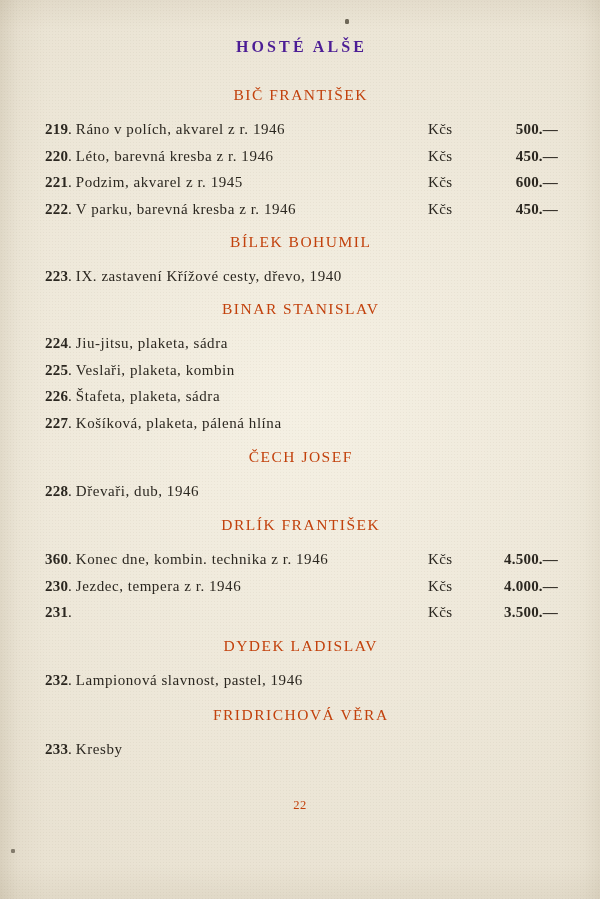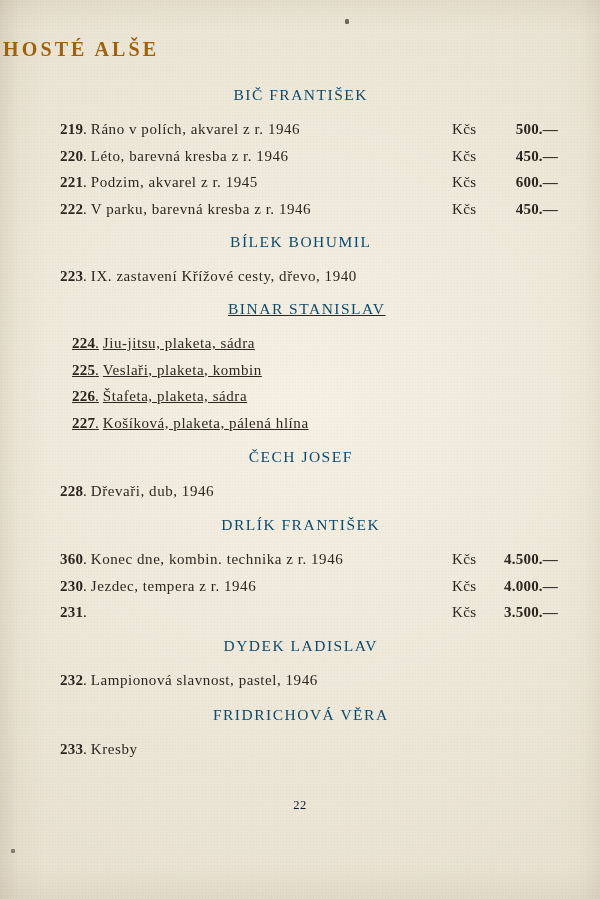--- a/index.html
+++ b/index.html
@@ -53,49 +53,50 @@
     opacity: 0.8;
   }
   .speck-top { left: 345px; top: 19px; width: 4px; height: 5px; }
   .speck-bottom-left { left: 11px; top: 849px; width: 4px; height: 4px; opacity: 0.65; }
 
   .doc-title {
     position: absolute;
     left: 0;
     right: 0;
     top: 38px;
-    font-size: 20px;
+    text-align: center;
+    font-size: 16px;
     font-weight: bold;
     letter-spacing: 3.1px;
     text-indent: 3.1px;
-    color: #a16207;
+    color: #4c1d95;
   }
 
   .section-head {
     text-align: center;
     font-size: 15.5px;
     letter-spacing: 1.5px;
     text-indent: 1.5px;
-    color: #0c4a6e;
+    color: #c2410c;
     white-space: nowrap;
   }
 
   .entries {
     margin: 0;
     padding: 0;
     list-style: none;
   }
 
   .entry {
     display: flex;
     align-items: baseline;
     font-size: 15px;
     line-height: 26.5px;
     white-space: nowrap;
-    padding-left: 60px;
+    padding-left: 45px;
   }
   .entry-num {
     font-weight: bold;
     letter-spacing: 0.2px;
   }
   .entry-dot {
     margin-right: 4px;
   }
   .entry-title {
     letter-spacing: 0.55px;
@@ -105,21 +106,21 @@
     overflow: hidden;
     height: 15px;
     margin-left: 6px;
     background-image: radial-gradient(circle, #3a3429 0.85px, rgba(0,0,0,0) 1.05px);
     background-repeat: repeat-x;
     background-position: 0 9px;
     background-size: 21px 15px;
   }
   .currency {
     position: absolute;
-    left: 452px;
+    left: 428px;
     font-size: 15px;
     letter-spacing: 0.4px;
   }
   .amount {
     position: absolute;
     left: 478px;
     width: 80px;
     text-align: right;
     font-size: 15px;
     letter-spacing: 0.2px;
@@ -132,21 +133,21 @@
   .block { margin: 0; padding: 0; }
   .gap-head { height: 12px; }
 
   .page-number {
     position: absolute;
     left: 0;
     right: 0;
     top: 798px;
     text-align: center;
     font-size: 12.5px;
-    color: #0f172a;
+    color: #c2410c;
     letter-spacing: 0.5px;
   }
 </style>
 </head>
 <body>
 
 <div class="page"></div>
 <div class="grain"></div>
 
 <div class="content">
@@ -200,21 +201,21 @@
         <div class="gap-head"></div>
         <ul class="entries">
           <li class="entry entry-row-wrap">
             <span class="entry-num">223</span>
             <span class="entry-dot">.</span>
             <span class="entry-title">IX. zastavení Křížové cesty, dřevo, 1940</span>
             <span class="leader" style="width: 26px;"></span>
           </li>
         </ul>
       </div>
-      <div class="block" style="position: absolute; left: 12px; right: 0px; top: 300px; text-decoration: underline;">
+      <div class="block" style="position: absolute; left: 0px; right: 0px; top: 300px;">
         <div class="section-head">BINAR STANISLAV</div>
         <div class="gap-head"></div>
         <ul class="entries">
           <li class="entry entry-row-wrap">
             <span class="entry-num">224</span>
             <span class="entry-dot">.</span>
             <span class="entry-title">Jiu-jitsu, plaketa, sádra</span>
             <span class="leader" style="width: 148px;"></span>
           </li>
           <li class="entry entry-row-wrap">

